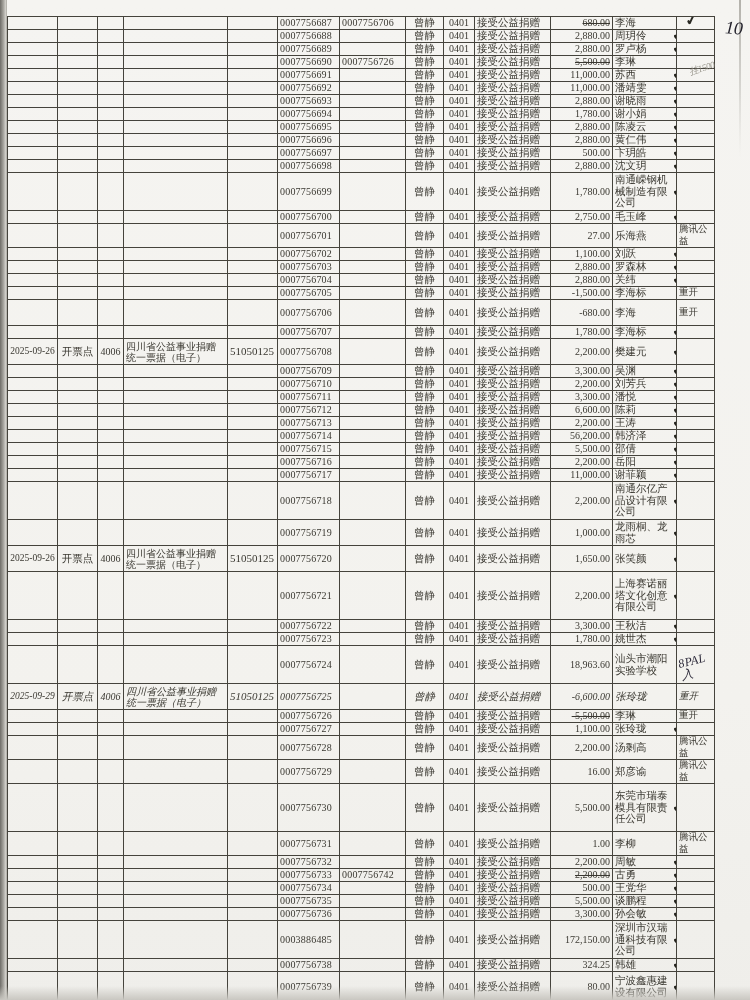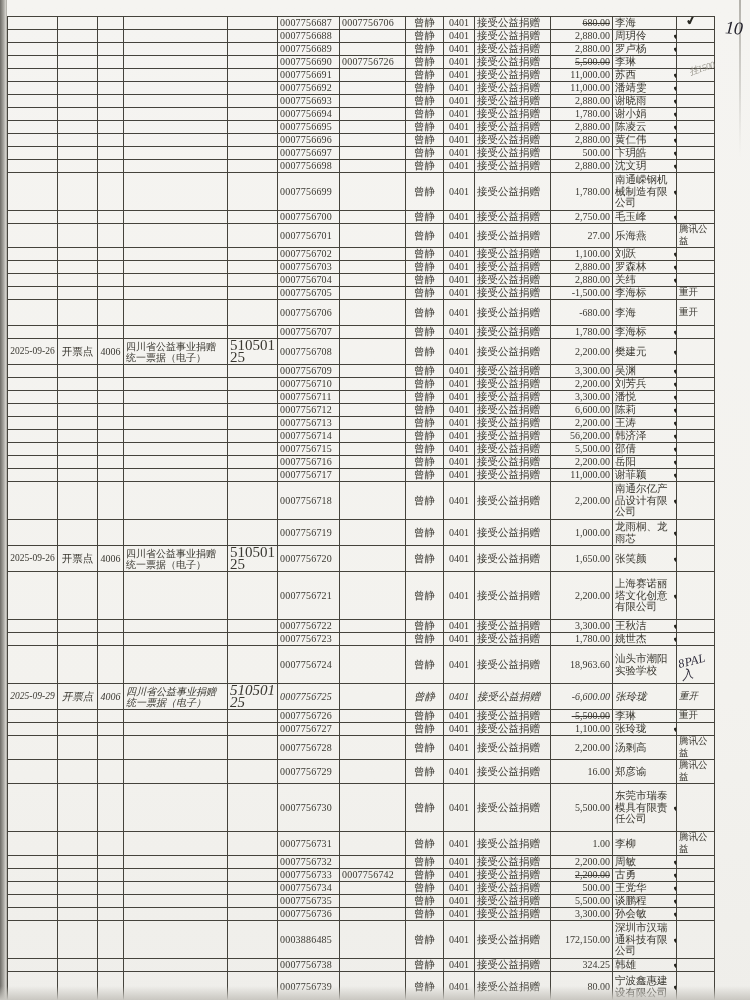--- a/index.html
+++ b/index.html
@@ -21,21 +21,21 @@
   td{
     border:1px solid #45433c;
     padding:0 2px;vertical-align:middle;overflow:hidden;
     font-size:10.5px;line-height:11.5px;color:#3a3831;
     word-break:break-all;
   }
   td.c0{font-size:9.5px;text-align:center;line-height:10.5px;}
   td.c1{text-align:center;}
   td.c2,td.c8{text-align:center;font-size:10px;}
   td.c3{font-size:10px;line-height:11px;}
-  td.c4{font-size:15px;}
+  td.c4{font-size:11px;}
   td.c5,td.c6{font-size:10px;letter-spacing:.2px;}
   td.c7{text-align:center;}
   td.c10{text-align:right;font-size:10px;}
   td.c11{position:relative;}
   td.c12{position:relative;font-size:9.5px;}
   .strike{text-decoration:line-through;text-decoration-thickness:1px;}
   .check{
     position:absolute;right:-9px;top:50%;
     transform:translateY(-58%) rotate(-8deg);
     font-size:15px;font-weight:bold;color:#23221c;z-index:3;

